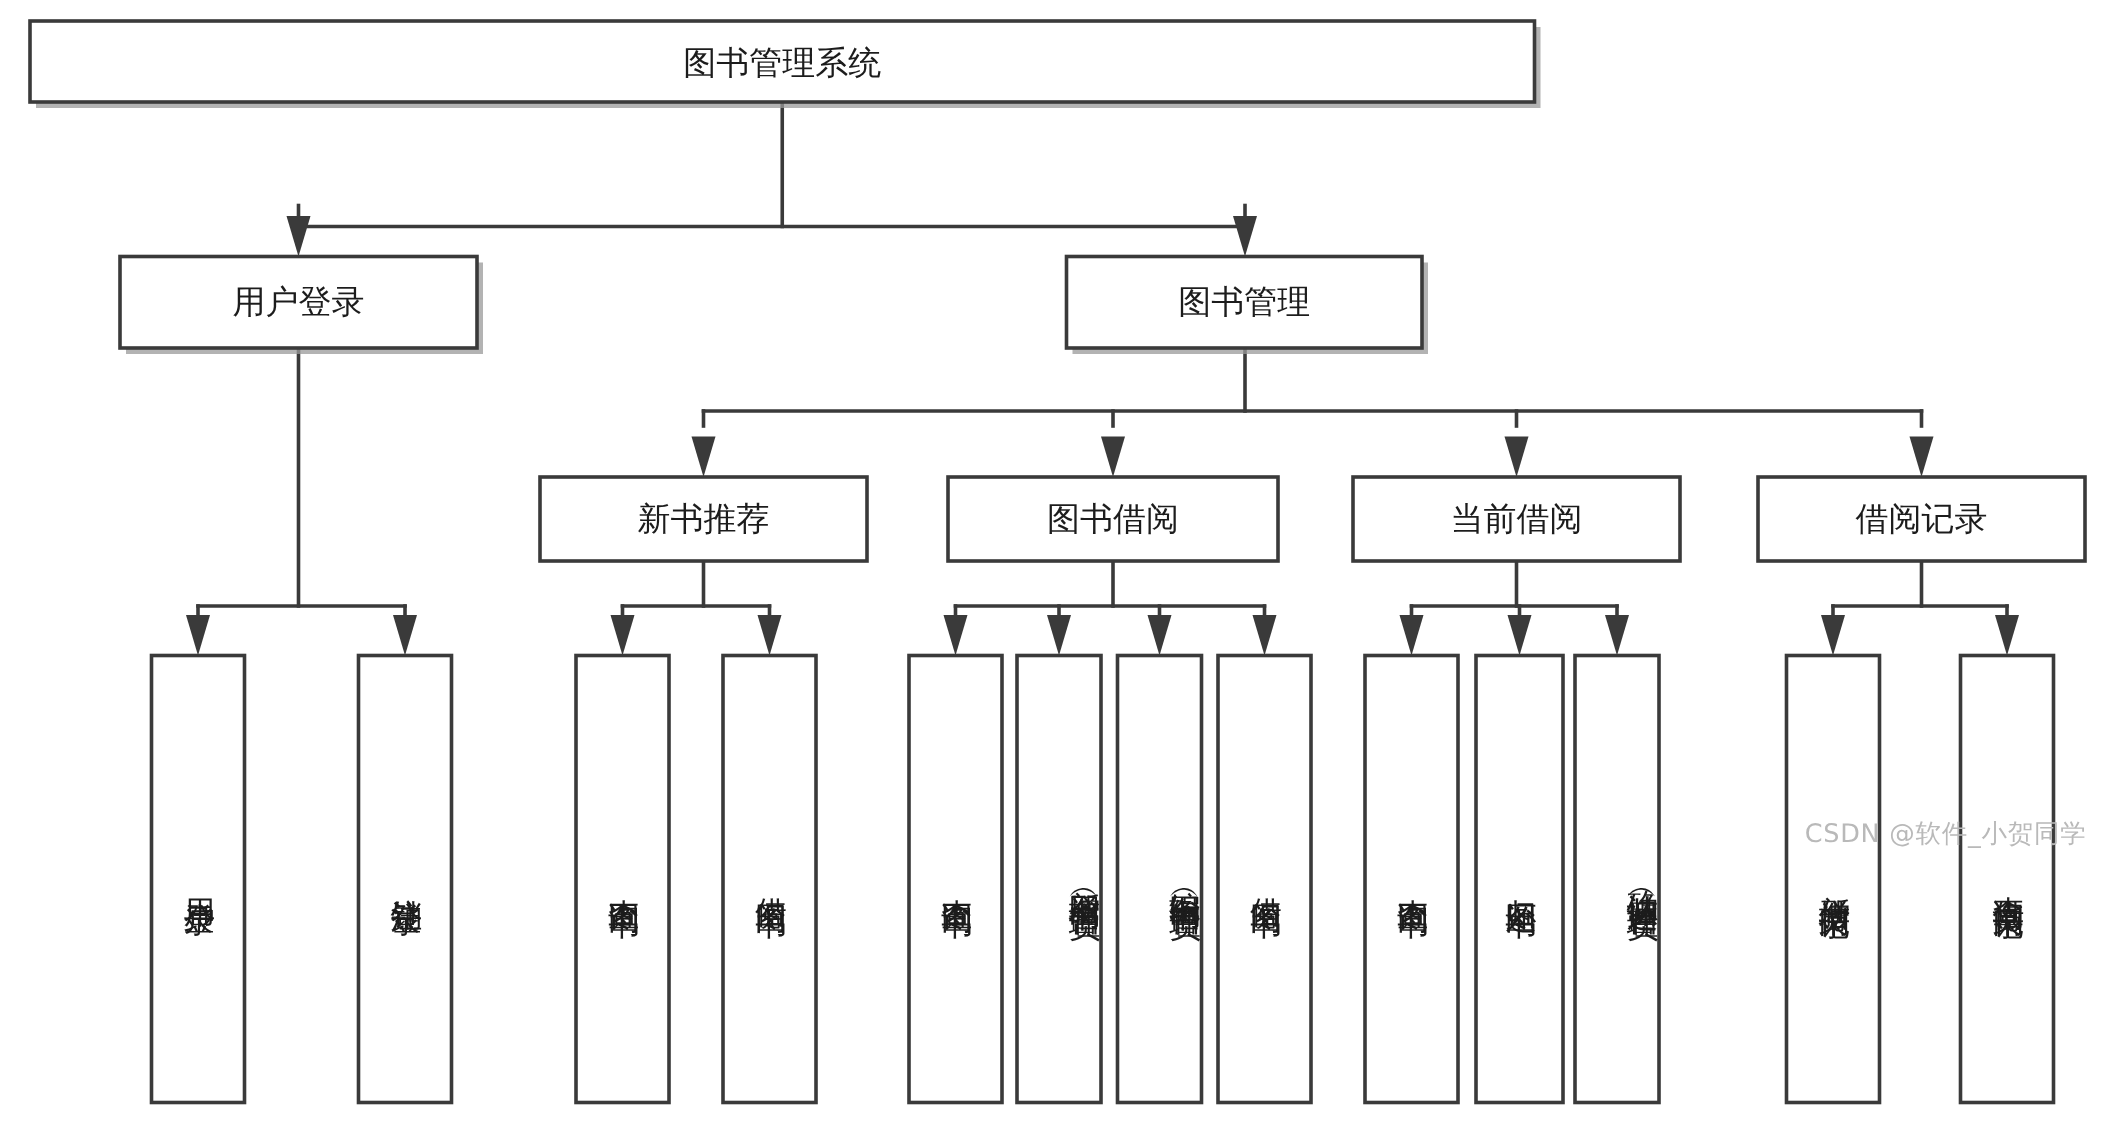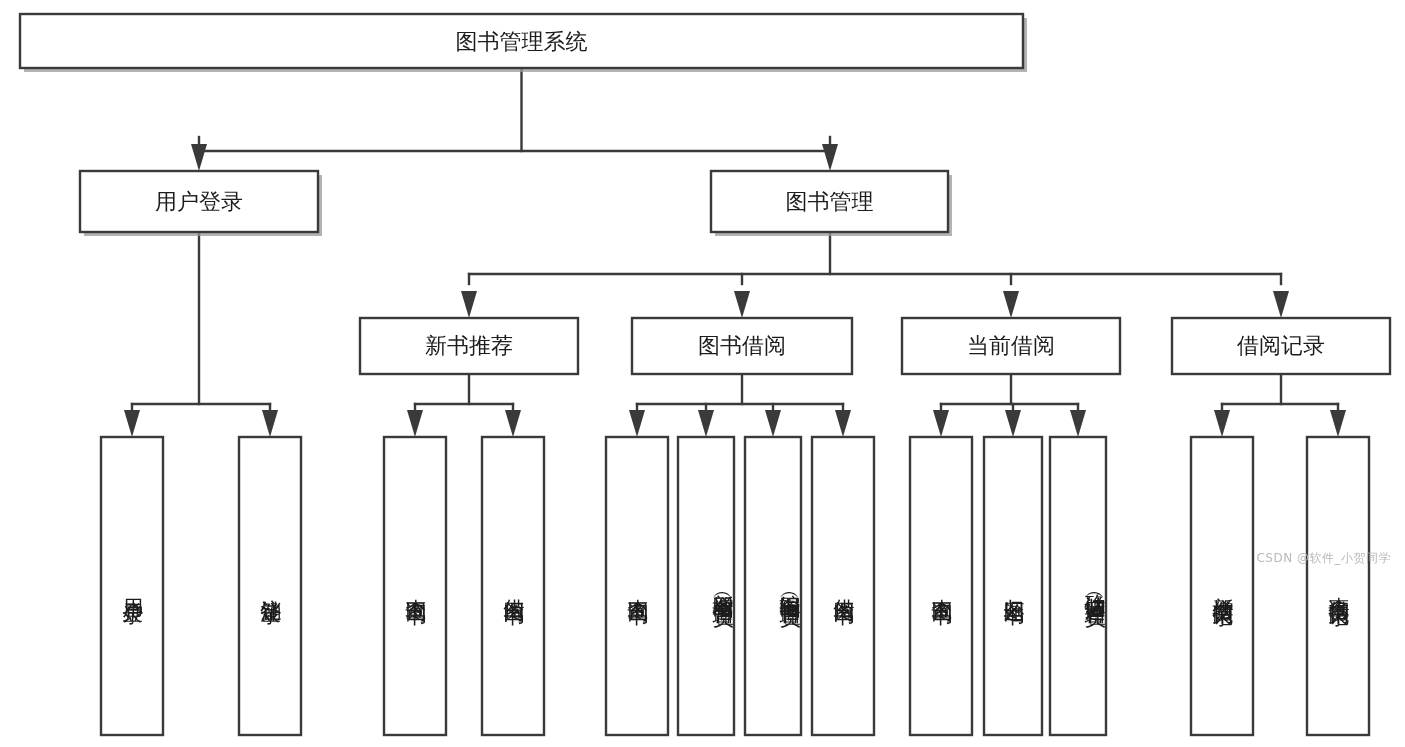--- a/index.html
+++ b/index.html
@@ -66,21 +66,21 @@
     letter-spacing: 2px;
     white-space: nowrap;
     text-align: center;
     pointer-events: none;
   }
   #watermark {
     position: absolute;
     right: 14px;
     bottom: 6px;
     font-family: "DejaVu Sans", "Liberation Sans", sans-serif;
-    font-size: 12px;
+    font-size: 17px;
     color: #b9b9b9;
     letter-spacing: 0.5px;
     user-select: none;
   }
 </style>
 </head>
 <body>
 
 <div id="diagram-root">
 

